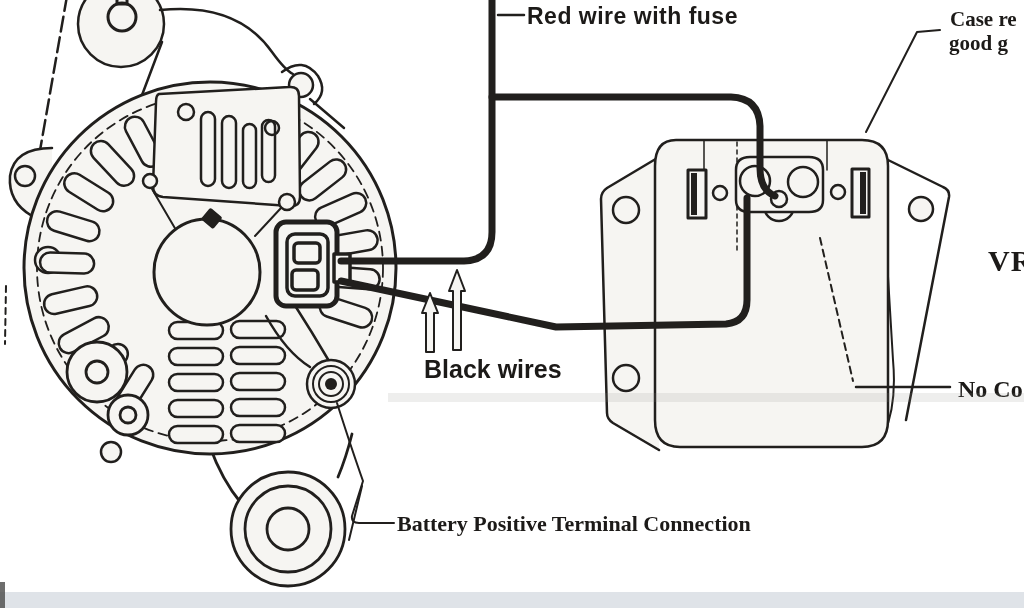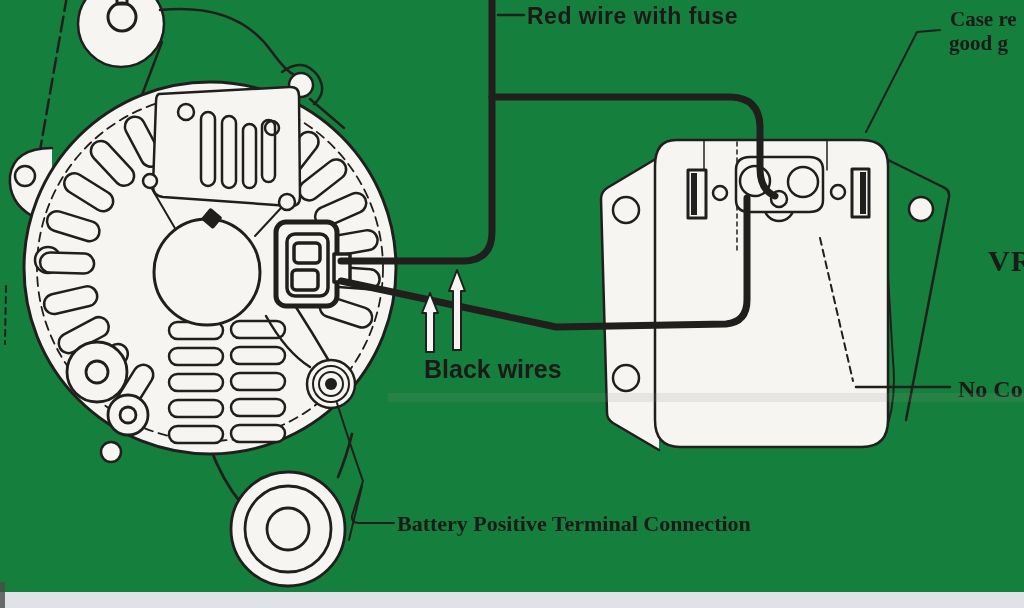--- a/index.html
+++ b/index.html
@@ -1,18 +1,18 @@
 <!DOCTYPE html>
 <html><head>
 <meta charset="utf-8">
 <style>
   html,body{margin:0;padding:0;background:#e8e8e6;}
   .stage{
     position:relative;width:1024px;height:608px;overflow:hidden;
-    background:#15803d;font-family:"Liberation Sans",sans-serif;text-align:center;
+    background:#ffffff;font-family:"Liberation Sans",sans-serif;text-align:center;
   }
   svg{display:block}
   .ink{stroke:#211f1d;fill:none;stroke-linecap:round;stroke-linejoin:round;}
   .fillbg{fill:#f6f5f2;}
   text{fill:#1c1a18;}
   .lbl-sans{font-family:"Liberation Sans",sans-serif;font-weight:bold;}
   .lbl-serif{font-family:"Liberation Serif",serif;font-weight:bold;}
 </style>
 </head>
 <body>

